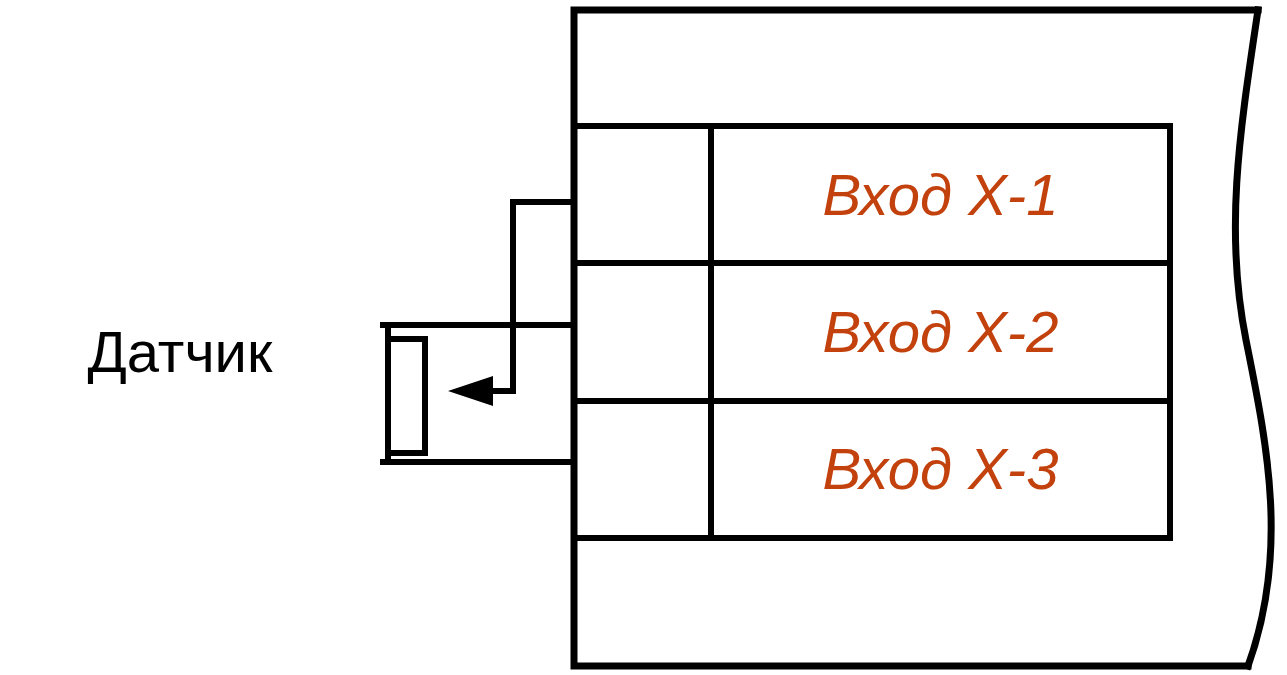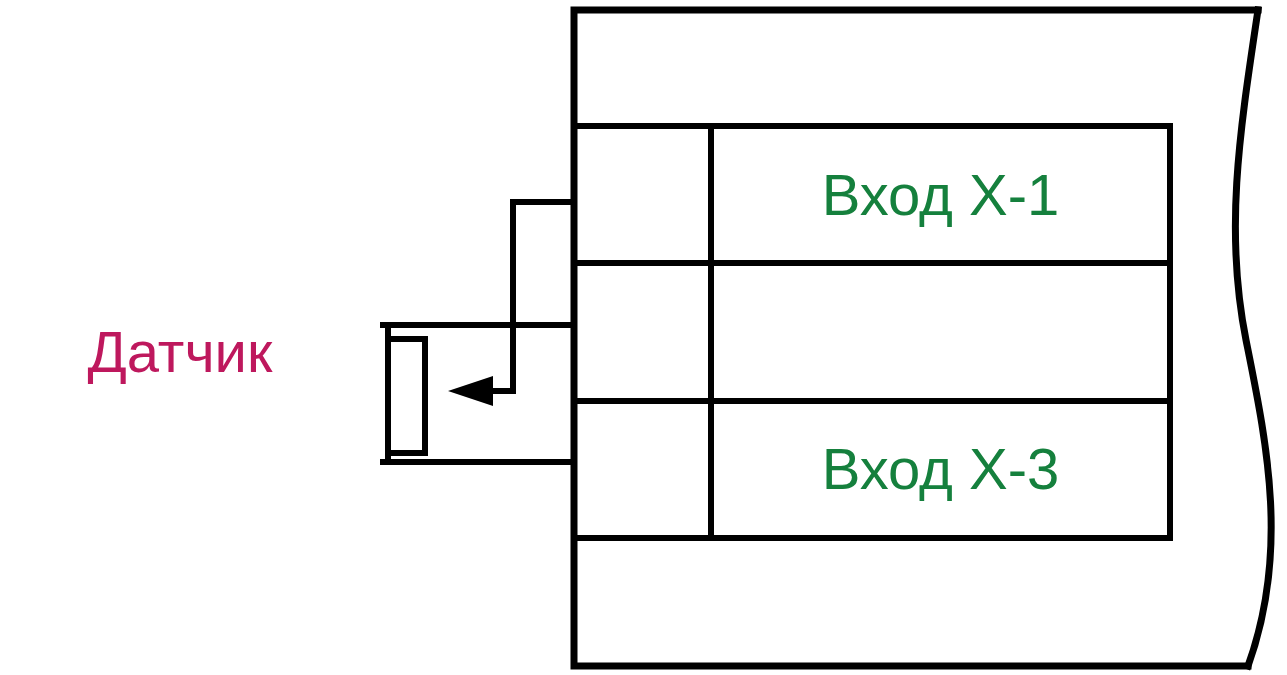--- a/index.html
+++ b/index.html
@@ -29,35 +29,36 @@
   }
   .row-label {
     position: absolute;
     left: 711px;
     width: 459px;
     display: flex;
     align-items: center;
     justify-content: center;
     font-size: 58px;
     line-height: 1;
-    color: #15803d;
+    color: #c2410c;
     white-space: nowrap;
+    font-style: italic;
   }
   .row-label.r1 { top: 126px; height: 137px; }
   .row-label.r2 { top: 263px; height: 137px; }
   .row-label.r3 { top: 400px; height: 138px; }
   .sensor-label {
     position: absolute;
     left: 0px;
     top: 308px;
     width: 360px;
     text-align: center;
     font-size: 58px;
     line-height: 88px;
-    color: #be185d;
+    color: #000000;
     white-space: nowrap;
   }
 </style>
 </head>
 <body>
 
 <div class="canvas">
 
   <svg class="drawing" viewBox="0 0 1287 675" fill="none" stroke="currentColor" stroke-width="6" stroke-linecap="square" stroke-linejoin="miter" color="#000000">
 
@@ -80,15 +81,16 @@
     <line x1="388" y1="453" x2="388" y2="462"></line>
 
     <rect x="388" y="339" width="37" height="114"></rect>
   </svg>
 
   <div class="sensor-label">
     <div>Датчик</div>
   </div>
 
   <div class="row-label r1">Вход Х-1</div>
+  <div class="row-label r2">Вход Х-2</div>
   <div class="row-label r3">Вход Х-3</div>
 
 </div>
 
 </body></html>

